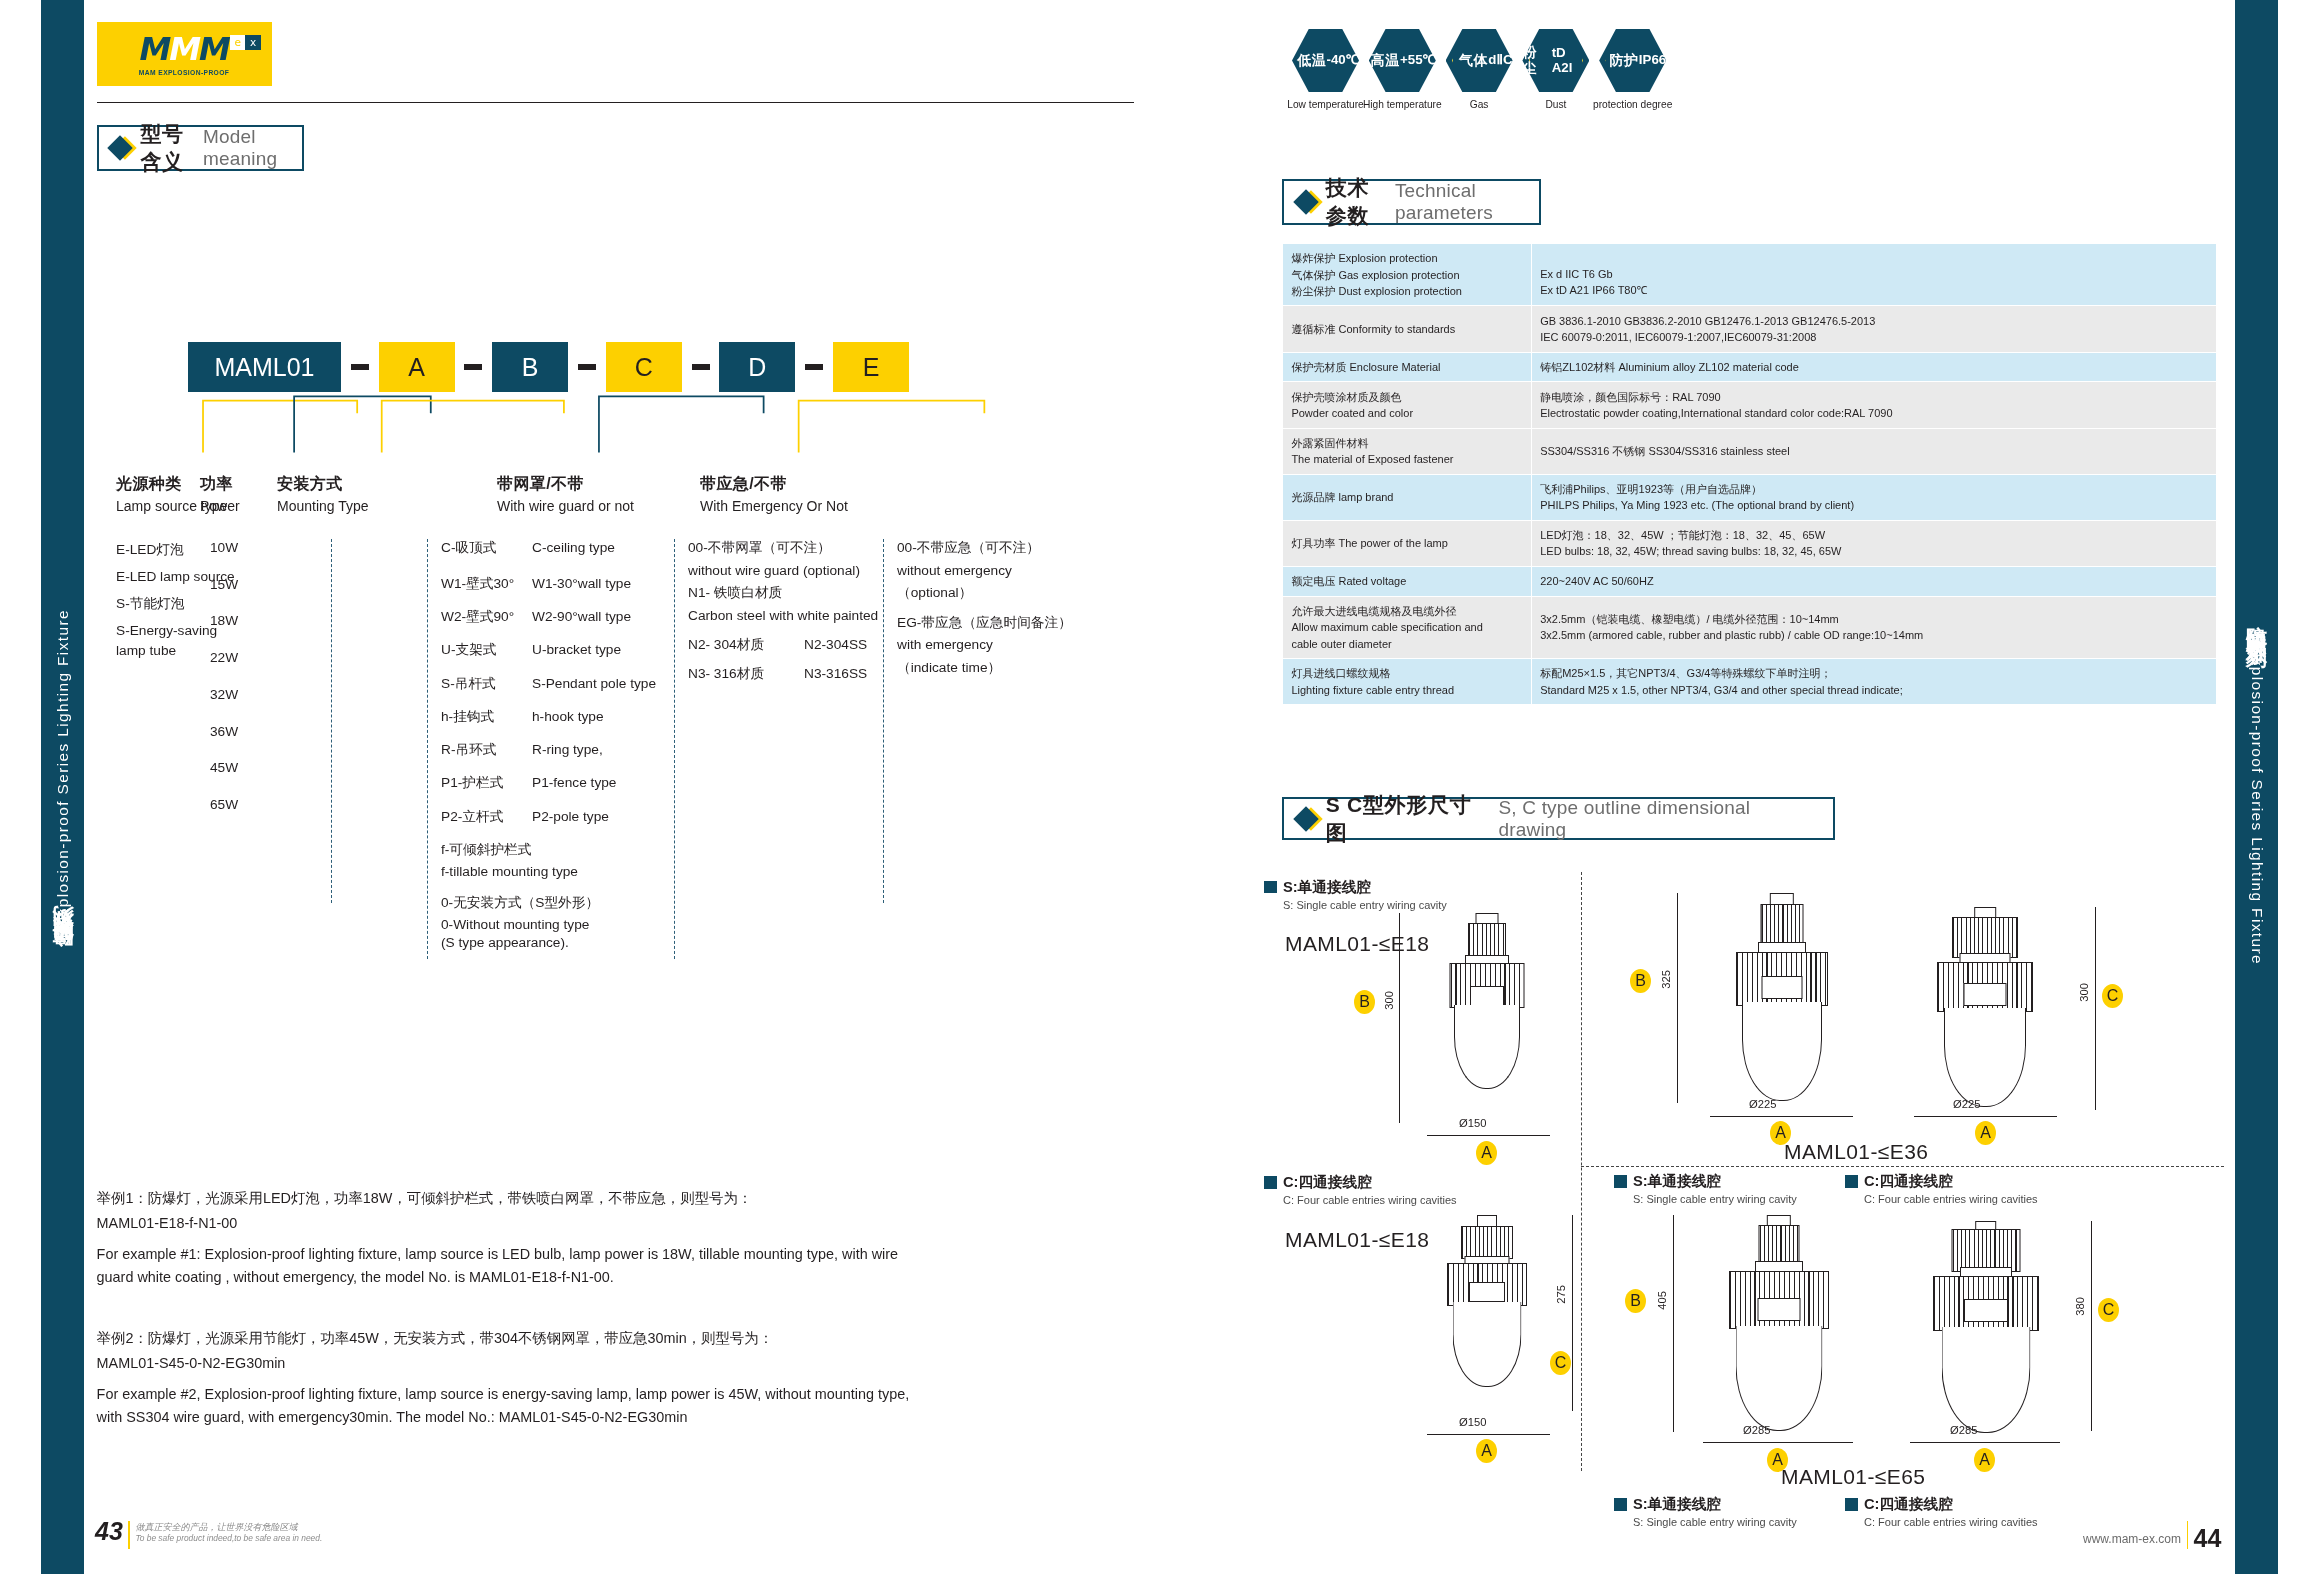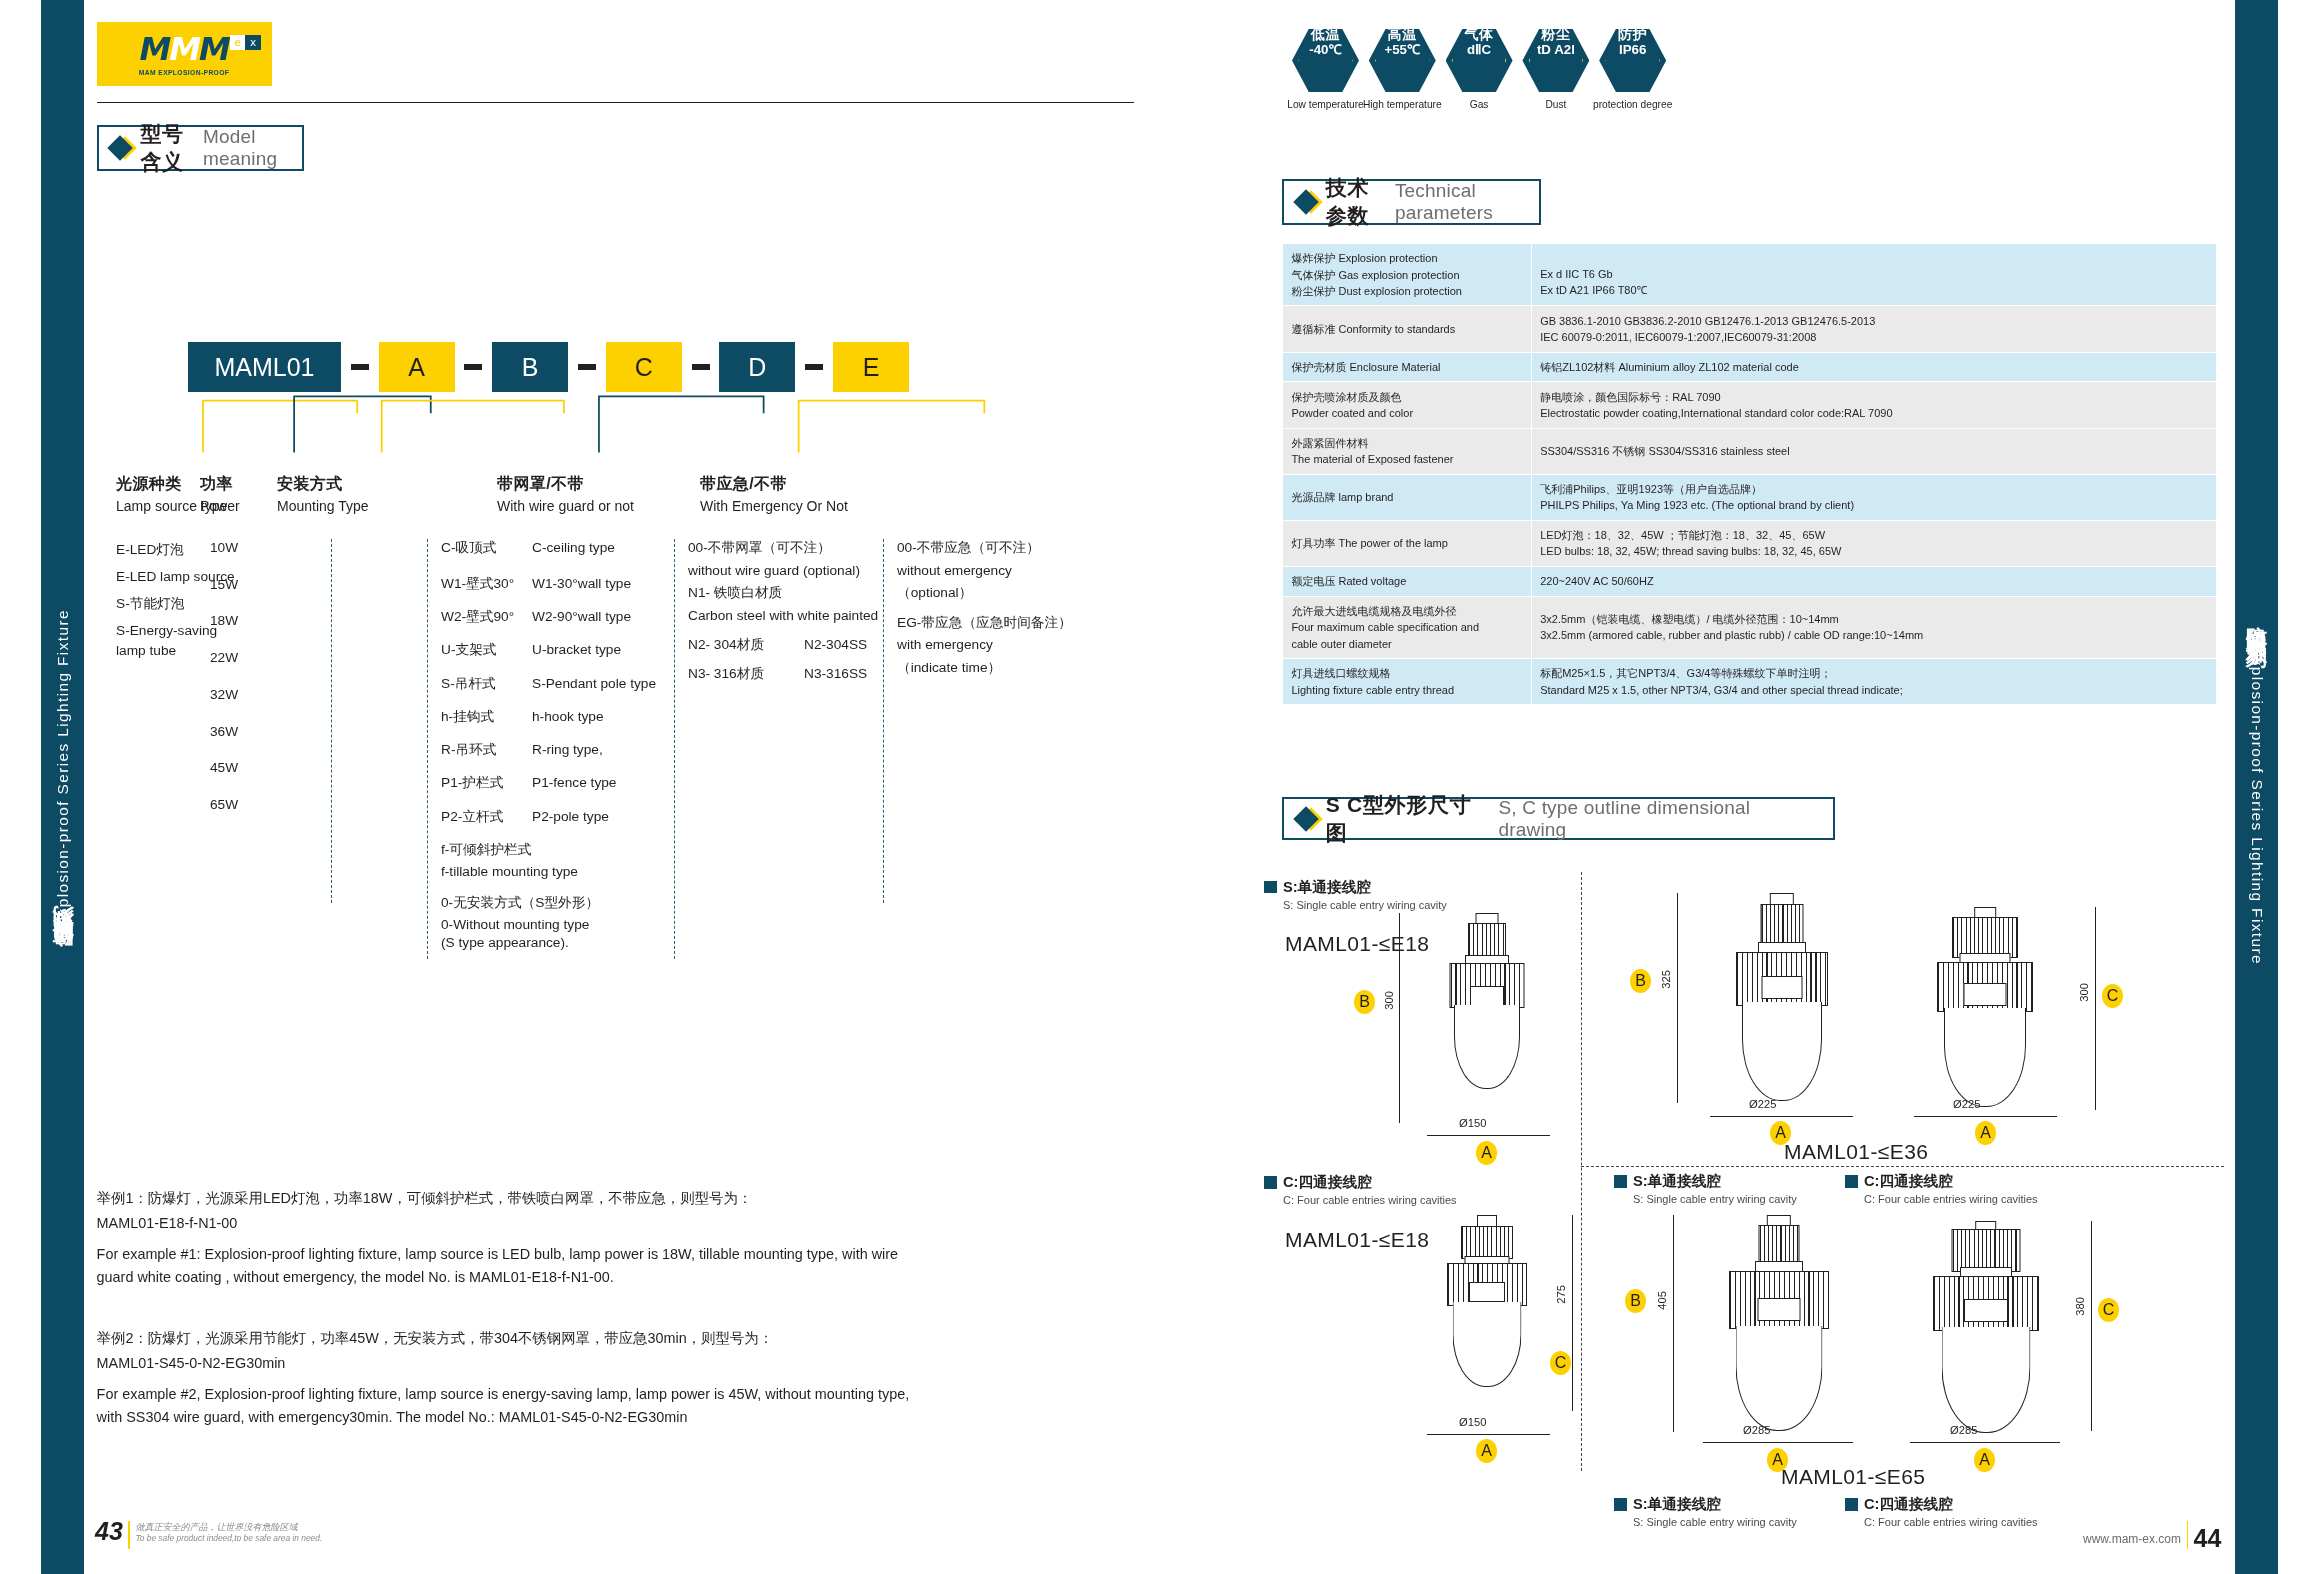--- a/index.html
+++ b/index.html
@@ -75,22 +75,22 @@
   .badges{position:absolute;left:133px;top:27px;display:flex;gap:9.8px;}
   .badge{width:67px;display:flex;flex-direction:column;align-items:center;}
   .hexw{width:67px;height:67px;position:relative;}
   .hex{position:absolute;inset:0;background:#0d4a63;
        clip-path:polygon(25% 3%,75% 3%,100% 50%,75% 97%,25% 97%,0 50%);}
   .hexi{position:absolute;inset:6.3px;border:1.4px solid #d8c93a;
         clip-path:polygon(25% 3%,75% 3%,100% 50%,75% 97%,25% 97%,0 50%);
         background:transparent;}
   .hexi::before{content:"";position:absolute;inset:0;
         background:linear-gradient(#0d4a63,#0d4a63);z-index:-1;}
-  .hextxt{position:absolute;inset:0;display:flex;flex-direction:column;align-items:center;
-          justify-content:flex-start;color:#fff;line-height:1.12;}
+  .hextxt{position:absolute;inset:0;display:flex;flex-direction:row;align-items:center;
+          justify-content:flex-end;color:#fff;line-height:1.12;}
   .hextxt .t1{font-size:14px;font-weight:bold;letter-spacing:0.7px;}
   .hextxt .t2{font-size:13.3px;font-weight:bold;}
   .badge .cap{font-size:10.2px;color:#231f20;margin-top:4.9px;text-align:center;white-space:nowrap;}
 
   
   .ptable{position:absolute;left:123px;top:243px;width:935px;border-collapse:collapse;
           font-size:11px;color:#231f20;}
   .ptable td{border:0.7px solid #fff;vertical-align:middle;padding:6.3px 8.4px;line-height:1.48;}
   .ptable tr.blue td{background:#cfe9f5;}
   .ptable tr.grey td{background:#eaeaea;}
@@ -479,21 +479,21 @@
         <td class="k">
           <div>额定电压  Rated voltage</div>
         </td>
         <td>
           <div> 220~240V   AC 50/60HZ</div>
         </td>
       </tr>
       <tr class="grey">
         <td class="k">
           <div>允许最大进线电缆规格及电缆外径</div>
-          <div>Four maximum cable specification and</div>
+          <div>Allow maximum cable specification and</div>
           <div>cable outer diameter</div>
         </td>
         <td>
           <div>3x2.5mm（铠装电缆、橡塑电缆）/ 电缆外径范围：10~14mm</div>
           <div>3x2.5mm (armored cable, rubber and plastic rubb) / cable OD range:10~14mm</div>
         </td>
       </tr>
       <tr class="blue">
         <td class="k">
           <div>灯具进线口螺纹规格</div>

